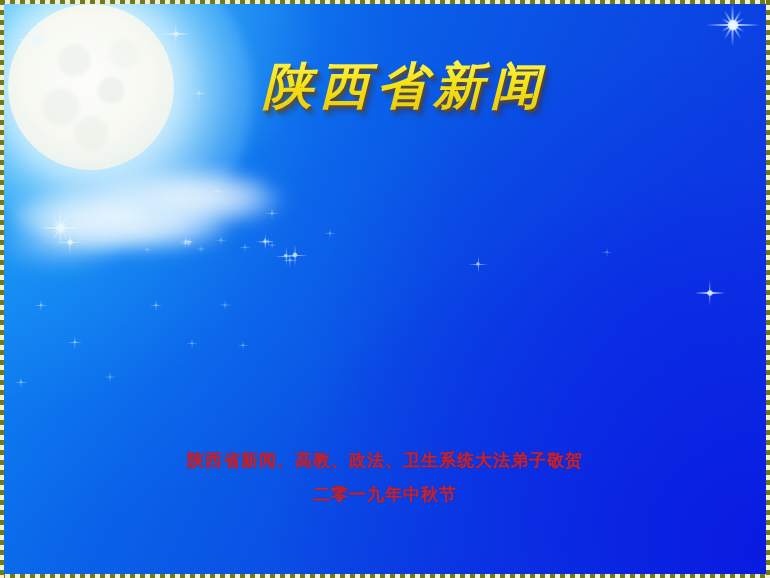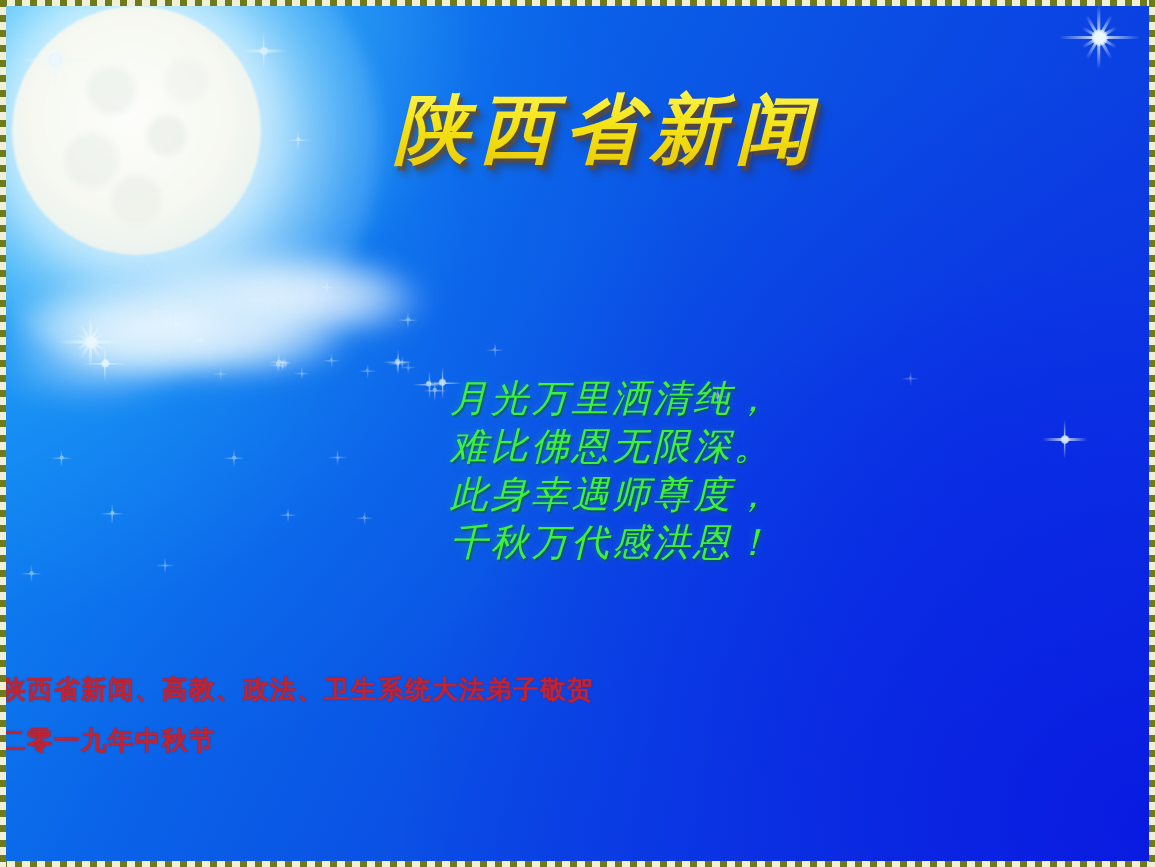--- a/index.html
+++ b/index.html
@@ -131,20 +131,21 @@
     letter-spacing: 2px;
     color: #3ef03a;
     text-shadow: 1px 1px 1px rgba(10,90,10,0.55), 0 0 6px rgba(90,255,90,0.25);
     white-space: nowrap;
   }
 
   #signature-block {
     position: absolute;
     left: 0; top: 448px;
     width: 770px;
+    text-align: center;
     z-index: 6;
   }
   .sig-line {
     font-family: "DejaVu Sans", sans-serif;
     font-weight: bold;
     font-size: 17px;
     line-height: 24px;
     letter-spacing: 1px;
     color: #c4222e;
     text-shadow: 0 0 1px rgba(150,20,30,0.8);
@@ -411,26 +412,20 @@
         <div class="core" style="width: 2px; height: 2px;"></div>
         <div class="ray" style="width: 10px; height: 1px; margin-left: -5px; margin-top: -0.5px; transform: rotate(0deg);"></div>
         <div class="ray" style="width: 8.5px; height: 1px; margin-left: -4.25px; margin-top: -0.5px; transform: rotate(90deg);"></div>
       </div>
     </div>
 
   <div id="title-block">
     <div class="title-line" id="title-line1">陕西省新闻</div>
   </div>
 
-  <div id="poem-block">
-    <div class="poem-line">月光万里洒清纯，</div>
-    <div class="poem-line">难比佛恩无限深。</div>
-    <div class="poem-line">此身幸遇师尊度，</div>
-    <div class="poem-line">千秋万代感洪恩！</div>
-  </div>
 
   <div id="signature-block">
     <div class="sig-line" id="sig-line1">陕西省新闻、高教、政法、卫生系统大法弟子敬贺</div>
     <div class="sig-line" id="sig-line2">二零一九年中秋节</div>
   </div>
 
   <div id="ants">
     <div class="ant-edge ant-h" id="ant-top"></div>
     <div class="ant-edge ant-h" id="ant-bottom"></div>
     <div class="ant-edge ant-v" id="ant-left"></div>

